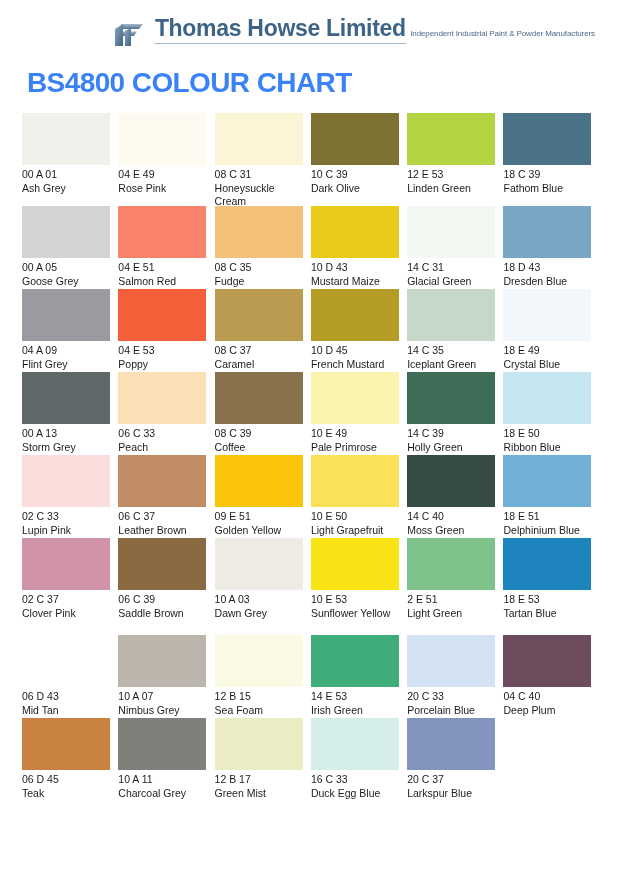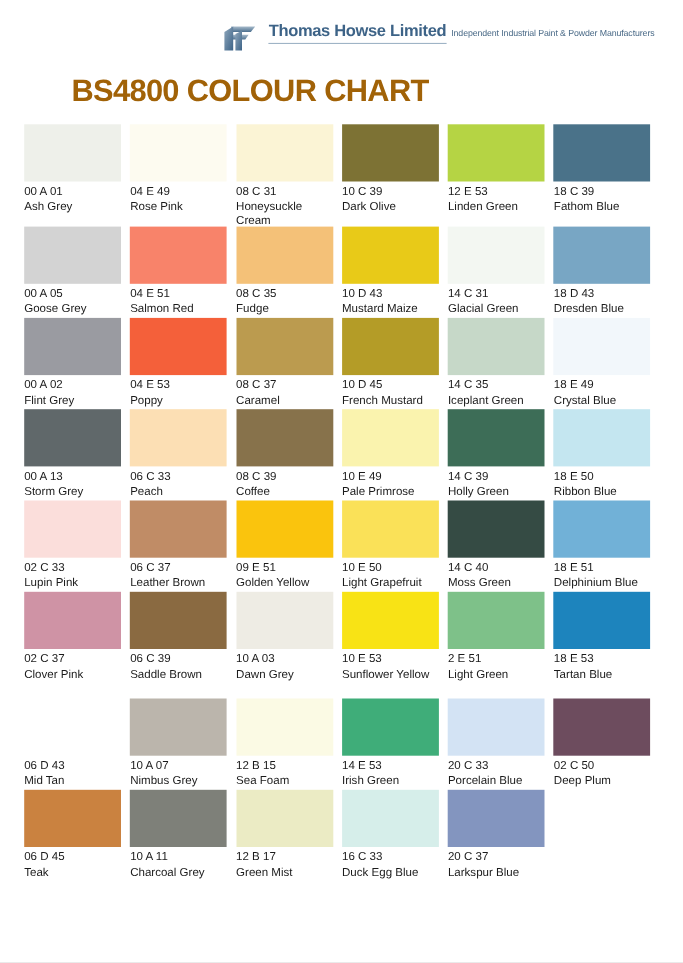--- a/index.html
+++ b/index.html
@@ -40,21 +40,21 @@
   .brand-mark {
     width: 34px;
     height: 34px;
     margin-top: 2px;
     flex: none;
   }
   .brand-text {
     display: block;
   }
   .brand-name {
-    font-size: 15px;
+    font-size: 23px;
     font-weight: bold;
     color: #3d6387;
     letter-spacing: -0.3px;
     line-height: 25px;
     white-space: nowrap;
     text-align: left;
     border-bottom: 1px solid #9fb4c6;
     padding-bottom: 2px;
   }
   .brand-tagline {
@@ -65,24 +65,23 @@
     text-align: right;
     margin-top: 2px;
     letter-spacing: -0.1px;
   }
   .chart-title {
     position: absolute;
     left: 27px;
     top: 67px;
     font-size: 28px;
     font-weight: bold;
-    color: #a16207;
+    color: #3b82f6;
     letter-spacing: -0.6px;
     white-space: nowrap;
-    margin-left: 38px;
   }
 
   
   .grid {
     position: absolute;
     left: 22px;
     top: 113px;
     width: 578px;
     display: grid;
     grid-template-columns: repeat(6, 96.3px);
@@ -200,21 +199,21 @@
         <div class="cell-code">14 C 31</div>
         <div class="cell-name">Glacial Green</div>
       </div>
       <div class="cell">
         <div class="swatch" style="background: rgb(120, 166, 196);"></div>
         <div class="cell-code">18 D 43</div>
         <div class="cell-name">Dresden Blue</div>
       </div>
       <div class="cell">
         <div class="swatch" style="background: rgb(154, 155, 161);"></div>
-        <div class="cell-code">00 A 02</div>
+        <div class="cell-code">04 A 09</div>
         <div class="cell-name">Flint Grey</div>
       </div>
       <div class="cell">
         <div class="swatch" style="background: rgb(244, 96, 58);"></div>
         <div class="cell-code">04 E 53</div>
         <div class="cell-name">Poppy</div>
       </div>
       <div class="cell">
         <div class="swatch" style="background: rgb(187, 155, 79);"></div>
         <div class="cell-code">08 C 37</div>
@@ -345,21 +344,21 @@
         <div class="cell-code">14 E 53</div>
         <div class="cell-name">Irish Green</div>
       </div>
       <div class="cell">
         <div class="swatch" style="background: rgb(211, 227, 244);"></div>
         <div class="cell-code">20 C 33</div>
         <div class="cell-name">Porcelain Blue</div>
       </div>
       <div class="cell">
         <div class="swatch" style="background: rgb(109, 76, 94);"></div>
-        <div class="cell-code">02 C 50</div>
+        <div class="cell-code">04 C 40</div>
         <div class="cell-name">Deep Plum</div>
       </div>
       <div class="cell">
         <div class="swatch" style="background: rgb(202, 130, 64);"></div>
         <div class="cell-code">06 D 45</div>
         <div class="cell-name">Teak</div>
       </div>
       <div class="cell">
         <div class="swatch" style="background: rgb(126, 128, 121);"></div>
         <div class="cell-code">10 A 11</div>

